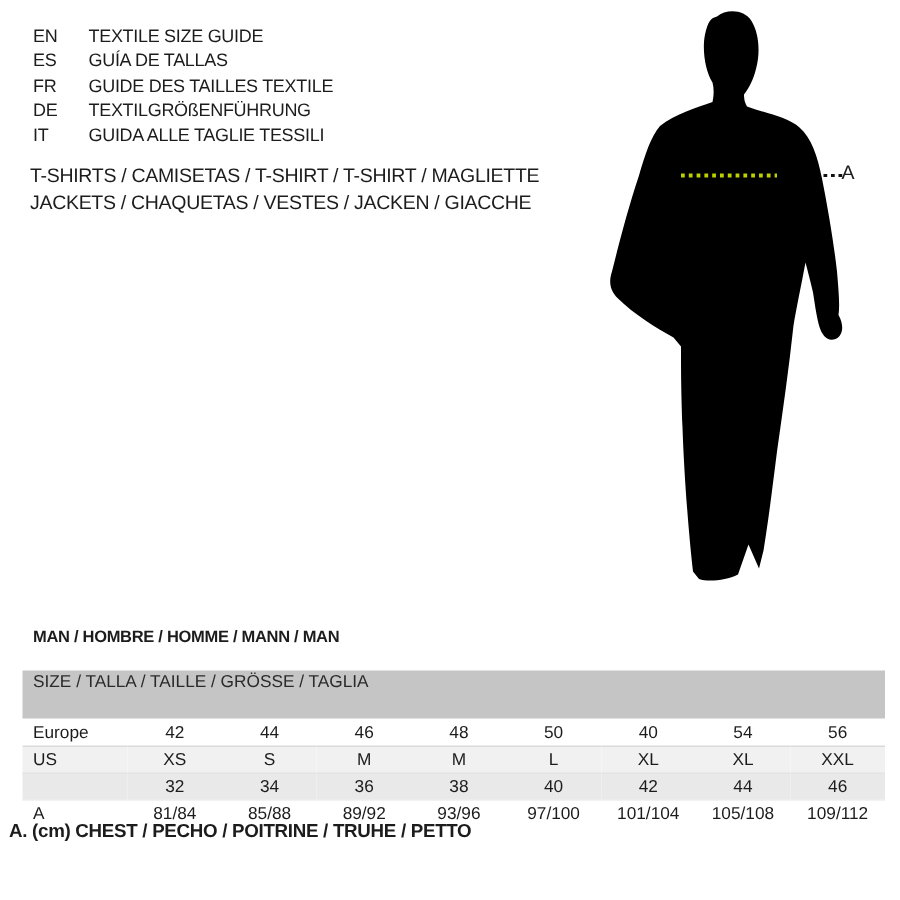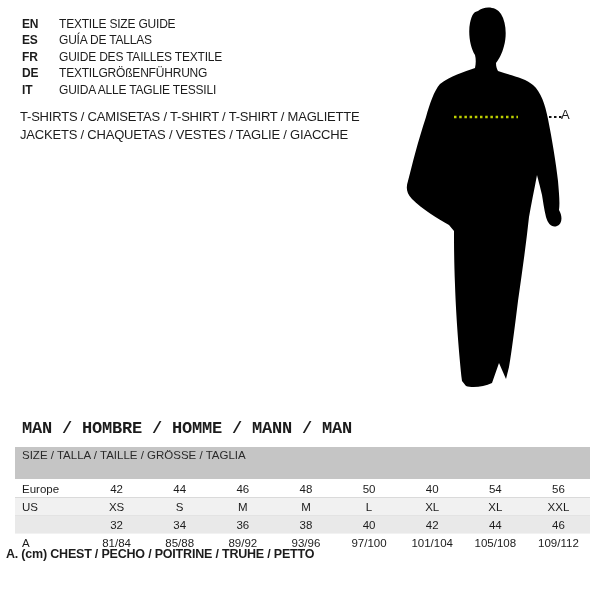--- a/index.html
+++ b/index.html
@@ -4,29 +4,29 @@
 <style>
   html,body{margin:0;padding:0;}
   body{
     width:600px;height:600px;position:relative;background:#ffffff;
     font-family:"Liberation Sans", sans-serif;color:#1c1c1c;
     overflow:hidden;
   }
   
   .lang-block{position:absolute;left:22px;top:16px;font-size:12px;line-height:16.4px;letter-spacing:-0.2px;}
   .lang-row{display:flex;}
-  .lang-code{width:37px;font-weight:700;}
+  .lang-code{width:37px;font-weight:400;}
   .lang-label{font-weight:400;}
   
   .cat-block{position:absolute;left:20px;top:108px;font-size:13px;font-weight:400;line-height:18px;letter-spacing:-0.2px;}
   
   .silhouette{position:absolute;left:402px;top:5px;width:190px;height:390px;}
   .measure-a{position:absolute;left:561px;top:107px;font-size:13px;font-weight:400;}
   
-  .man-heading{position:absolute;left:22px;top:419px;font-size:17px;font-weight:700;letter-spacing:-0.2px;font-family:Liberation Mono, monospace;}
+  .man-heading{position:absolute;left:22px;top:419px;font-size:11px;font-weight:700;letter-spacing:-0.2px;}
   
   .size-table-wrap{position:absolute;left:15px;top:447px;width:575px;}
   .size-table-head{
     background:#c5c5c5;height:32px;line-height:16px;font-size:11.5px;
     padding-left:7px;color:#2a2a2a;margin-bottom:1px;
   }
   table.size-table{border-collapse:collapse;table-layout:fixed;width:575px;font-size:11.5px;}
   table.size-table td{height:17px;text-align:center;padding:0;vertical-align:middle;}
   table.size-table td.lbl{text-align:left;padding-left:7px;}
   col.c-label{width:70px;}
@@ -58,21 +58,21 @@
     <span class="lang-label">TEXTILGRÖßENFÜHRUNG</span>
   </div>
   <div class="lang-row">
     <span class="lang-code">IT</span>
     <span class="lang-label">GUIDA ALLE TAGLIE TESSILI</span>
   </div>
 </div>
 
 <div class="cat-block">
   <div>T-SHIRTS / CAMISETAS / T-SHIRT / T-SHIRT / MAGLIETTE</div>
-  <div>JACKETS / CHAQUETAS / VESTES / TAGLIE / GIACCHE</div>
+  <div>JACKETS / CHAQUETAS / VESTES / JACKEN / GIACCHE</div>
 </div>
 
 <svg class="silhouette" viewBox="0 0 190 390" xmlns="http://www.w3.org/2000/svg" aria-hidden="true">
   <path fill="#000000" d="
     M 76 6
     C 82 1 94 1 99 9
     C 104 17 105 30 102 41
     C 100 49 97 54 94 58
     C 94 62 95 64 96 66
     C 110 71 123 73 131 80

